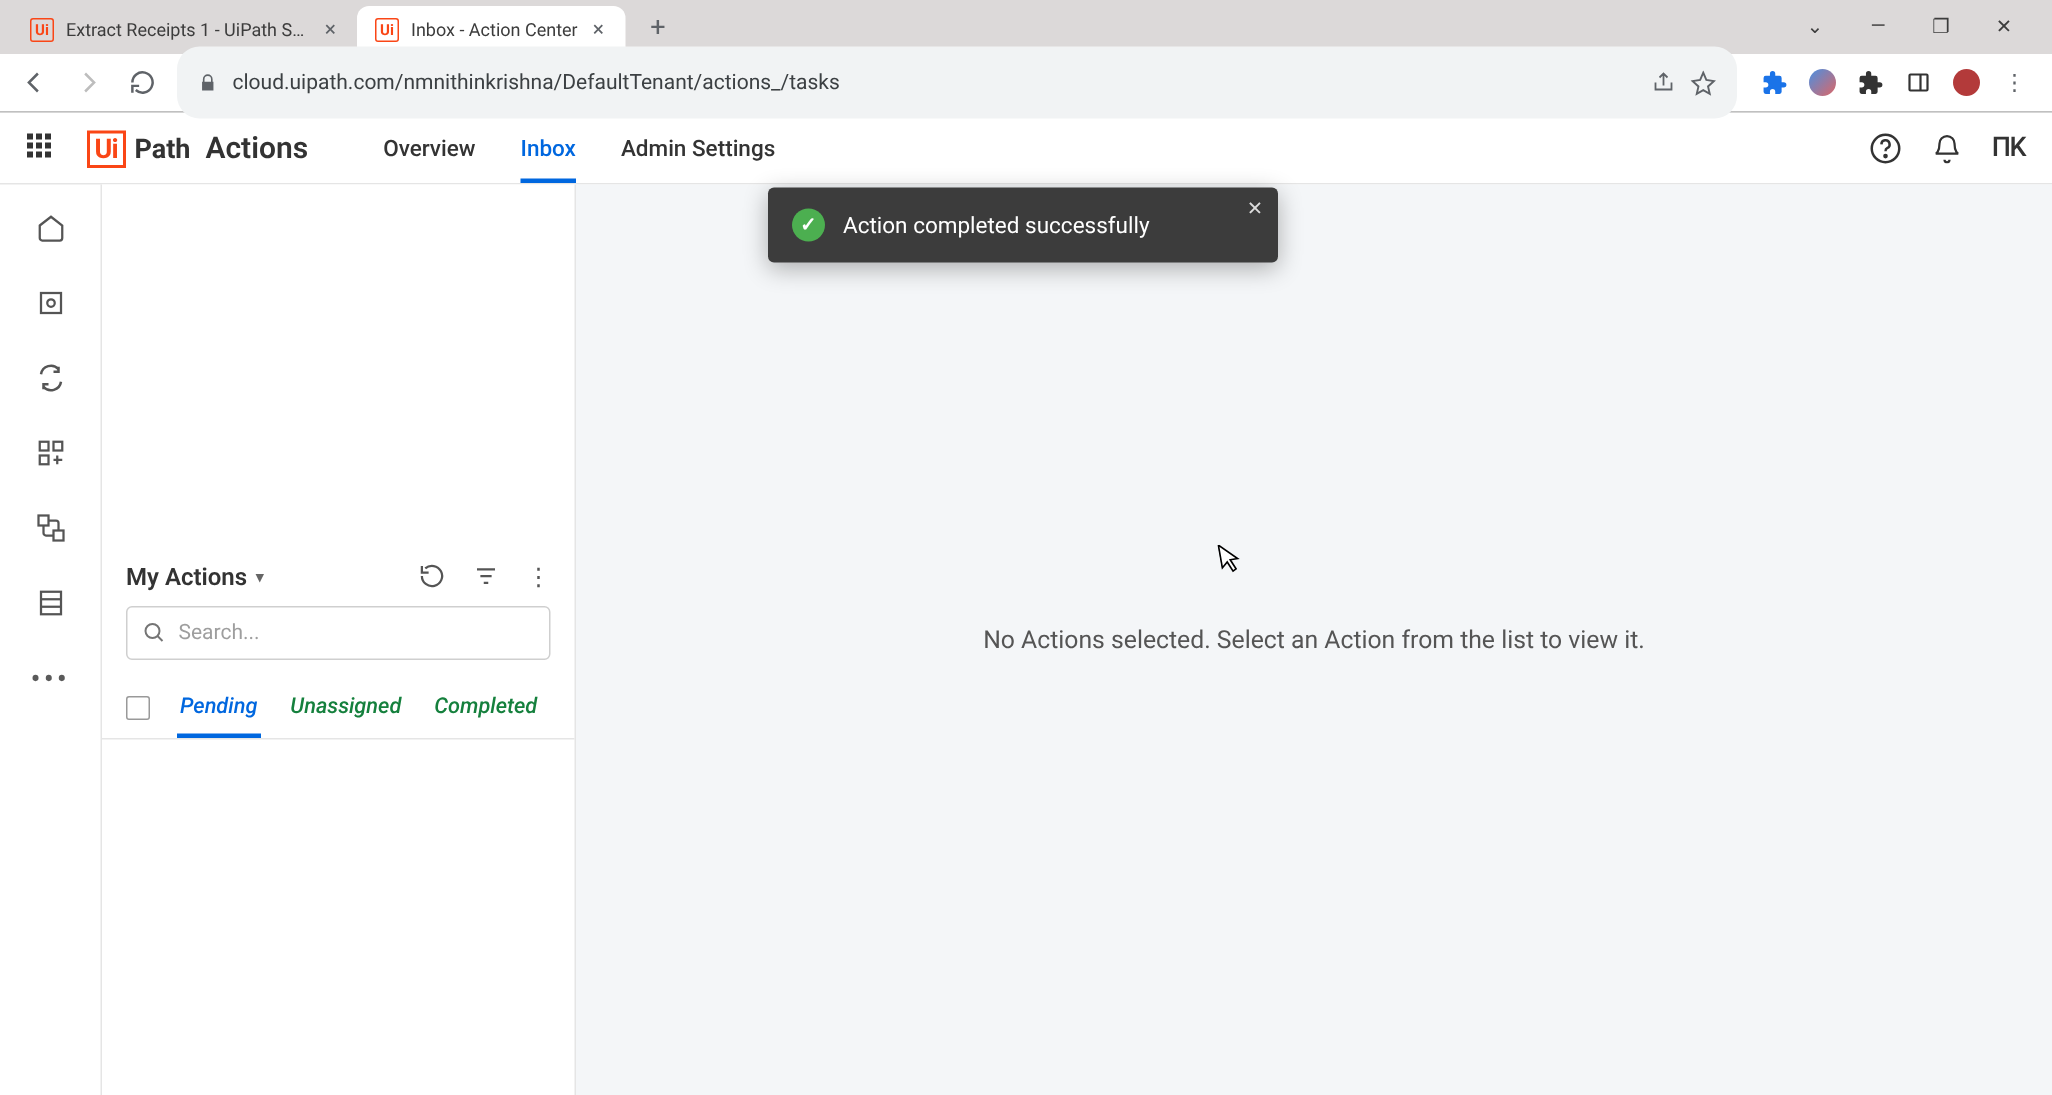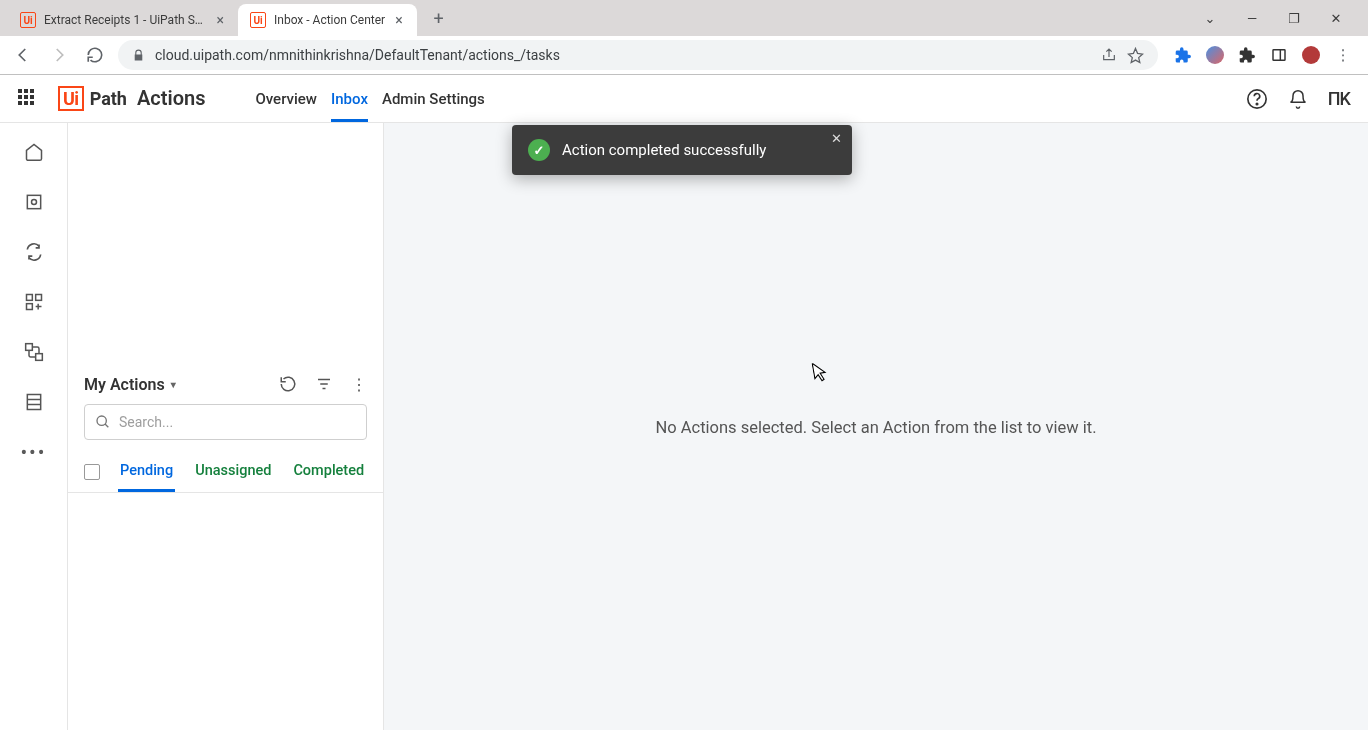--- a/index.html
+++ b/index.html
@@ -14,37 +14,37 @@
     .tab-icon { width: 16px; height: 16px; display: inline-flex; align-items: center; justify-content: center; font-size: 10px; font-weight: bold; color: #fa4616; border: 1px solid #fa4616; border-radius: 2px; }
     .tab-title { white-space: nowrap; overflow: hidden; text-overflow: ellipsis; flex: 1; }
     .tab-close { font-size: 14px; color: #5f6368; cursor: pointer; padding: 0 2px; }
     .new-tab { width: 28px; height: 28px; display: flex; align-items: center; justify-content: center; font-size: 18px; color: #5f6368; cursor: pointer; margin-left: 8px; }
     .window-controls { margin-left: auto; display: flex; gap: 18px; padding-right: 12px; color: #3c3c3c; }
     .win-ctrl { width: 24px; text-align: center; cursor: pointer; font-size: 13px; }
     
     .addr-bar { display: flex; align-items: center; height: 38px; padding: 0 10px; gap: 10px; background: #fff; }
     .nav-btn { width: 26px; height: 26px; display: flex; align-items: center; justify-content: center; color: #5f6368; cursor: pointer; font-size: 16px; }
     .nav-btn.disabled { color: #bdbdbd; }
-    .url-field { flex: 1; height: 30px; background: #f1f3f4; border-radius: 15px; display: flex; align-items: center; padding: 0 14px; font-size: 14px; color: #3c4043; gap: 10px; }
+    .url-field { flex: 1; height: 48px; background: #f1f3f4; border-radius: 15px; display: flex; align-items: center; padding: 0 14px; font-size: 14px; color: #3c4043; gap: 10px; }
     .lock-icon { font-size: 12px; color: #5f6368; }
     .url-text { flex: 1; }
     .ext-icons { display: flex; gap: 14px; align-items: center; padding: 0 6px; }
     .ext-icon { width: 18px; height: 18px; display: flex; align-items: center; justify-content: center; font-size: 15px; color: #5f6368; cursor: pointer; }
     .ext-round-r { width: 18px; height: 18px; border-radius: 50%; background: #b33a3a; }
     .ext-round-b { width: 18px; height: 18px; border-radius: 50%; background: linear-gradient(135deg,#4a90e2,#d66); }
     
     
     .app-header { height: 48px; border-bottom: 1px solid #e5e5e5; display: flex; align-items: center; padding: 0 18px; gap: 20px; }
     .apps-grid-icon { width: 20px; height: 20px; display: grid; grid-template-columns: repeat(3,4px); grid-template-rows: repeat(3,4px); gap: 2px; cursor: pointer; }
     .apps-grid-icon span { background: #333; }
     .logo-block { display: flex; align-items: baseline; gap: 6px; }
     .logo-ui { color: #fa4616; font-weight: bold; font-size: 18px; border: 2px solid #fa4616; padding: 0 3px; letter-spacing: -0.5px; }
     .logo-path { color: #333; font-weight: 700; font-size: 18px; }
     .logo-sub { color: #333; font-weight: 600; font-size: 20px; margin-left: 4px; }
-    .header-nav { display: flex; gap: 14px; margin-left: 30px; height: 100%; align-items: stretch; }
+    .header-nav { display: flex; gap: 30px; margin-left: 30px; height: 100%; align-items: stretch; }
     .header-nav-item { display: flex; align-items: center; font-size: 15px; color: #333; cursor: pointer; border-bottom: 3px solid transparent; padding-top: 3px; font-weight: 500; }
     .header-nav-item.active { color: #0067df; border-bottom-color: #0067df; }
     .header-right { margin-left: auto; display: flex; gap: 20px; align-items: center; text-align: right; }
     .header-ricon { font-size: 18px; color: #333; cursor: pointer; }
     .user-badge { font-size: 18px; font-weight: 500; color: #333; letter-spacing: -1px; }
     
     
     .app-body { display: flex; height: calc(730px - 36px - 38px - 48px); }
     .left-rail { width: 68px; border-right: 1px solid #e5e5e5; display: flex; flex-direction: column; align-items: center; padding-top: 18px; gap: 28px; }
     .rail-icon { width: 22px; height: 22px; color: #5a5a5a; cursor: pointer; display: flex; align-items: center; justify-content: center; }
@@ -55,21 +55,21 @@
     .inbox-title-caret { font-size: 10px; color: #666; }
     .inbox-head-actions { margin-left: auto; display: flex; gap: 18px; color: #555; }
     .head-act { cursor: pointer; font-size: 16px; }
     
     .search-wrap { padding: 0 16px 12px 16px; }
     .search-box { height: 36px; border: 1px solid #cfcfcf; border-radius: 4px; display: flex; align-items: center; padding: 0 10px; gap: 8px; }
     .search-box input { border: none; outline: none; flex: 1; font-size: 14px; color: #333; background: transparent; }
     .search-box input::placeholder { color: #9e9e9e; }
     .search-mag { color: #757575; font-size: 15px; }
     
-    .tab-row { display: flex; align-items: center; padding: 0 16px; border-bottom: 1px solid #e5e5e5; gap: 18px; }
+    .tab-row { display: flex; align-items: center; padding: 0 16px; border-bottom: 1px solid #e5e5e5; gap: 18px; font-style: italic; }
     .sel-all { width: 16px; height: 16px; border: 1.5px solid #999; border-radius: 2px; cursor: pointer; }
     .inbox-tab { font-size: 14.5px; color: #15803d; padding: 10px 2px; cursor: pointer; border-bottom: 3px solid transparent; font-weight: 500; }
     .inbox-tab.active { color: #0067df; border-bottom-color: #0067df; }
     
     .empty-state { padding: 40px 16px; text-align: center; font-size: 16px; color: #666; }
     
     .main-area { flex: 1; background: #f4f6f8; display: flex; align-items: center; justify-content: center; position: relative; }
     .main-msg { font-size: 16.5px; color: #555; }
     
     

